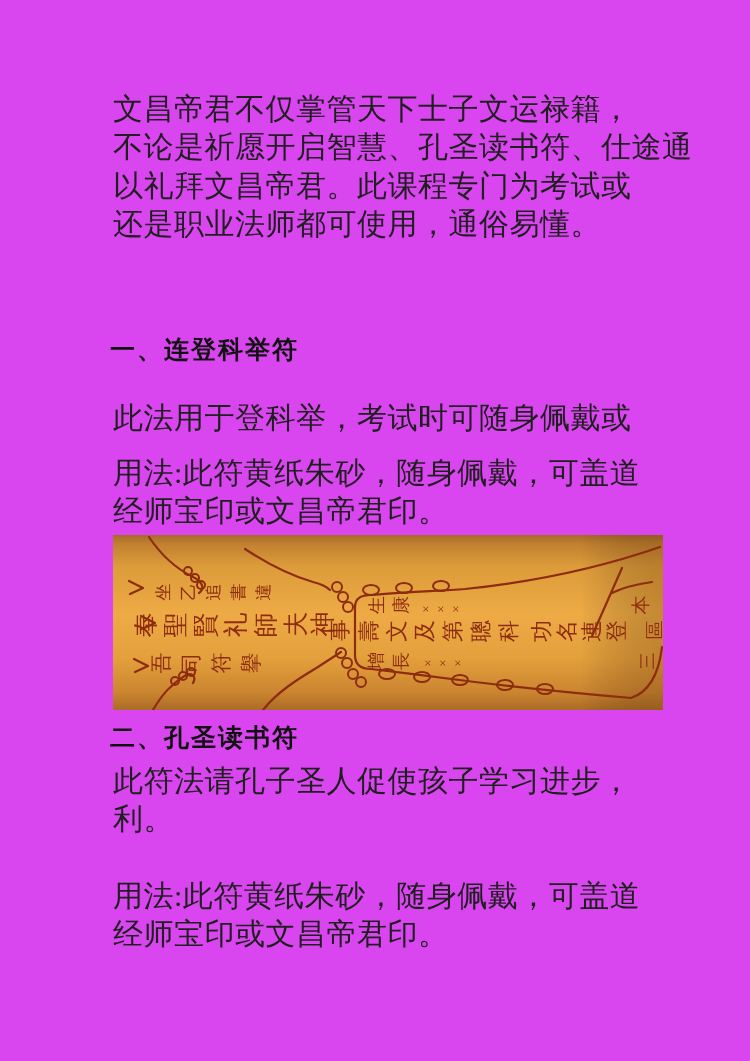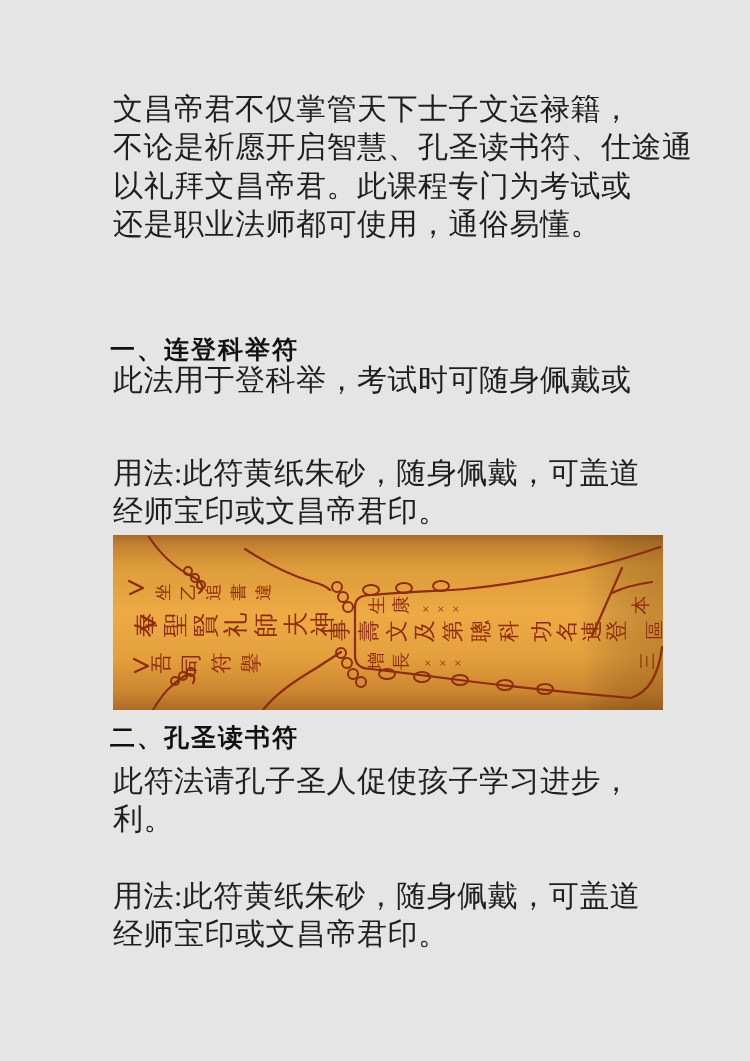--- a/index.html
+++ b/index.html
@@ -1,17 +1,17 @@
 <!DOCTYPE html>
 <html><head>
 <meta charset="utf-8">
 <style>
   html,body { margin:0; padding:0; background:#ffffff; }
   .page {
-    position:relative; width:750px; height:1061px; background:#e5e5e5;
+    position:relative; width:750px; height:1061px; background:#d946ef;
     font-family:"Liberation Serif","DejaVu Serif",serif; color:#1f1f1f;
     overflow:hidden;
   }
   .para { position:absolute; left:113px; }
   .line {
     font-size:30px; line-height:38.4px; white-space:nowrap; letter-spacing:0.5px;
   }
   .heading {
     position:absolute; left:110px; margin:0;
     font-size:25px; font-weight:bold; line-height:42px;
@@ -27,21 +27,21 @@
 
   <div class="para" style="top:90px">
     <div class="line">文昌帝君不仅掌管天下士子文运禄籍，</div>
     <div class="line">不论是祈愿开启智慧、孔圣读书符、仕途通</div>
     <div class="line">以礼拜文昌帝君。此课程专门为考试或</div>
     <div class="line">还是职业法师都可使用，通俗易懂。</div>
   </div>
 
   <h2 class="heading" style="top:329px">一、连登科举符</h2>
 
-  <div class="para" style="top:361px">
+  <div class="para" style="top:399px">
     <div class="line">此法用于登科举，考试时可随身佩戴或</div>
   </div>
 
   <div class="para" style="top:454px">
     <div class="line">用法:此符黄纸朱砂，随身佩戴，可盖道</div>
     <div class="line">经师宝印或文昌帝君印。</div>
   </div>
 
   <figure class="talisman-figure">
     <svg id="talisman-svg" width="550" height="175" viewBox="0 0 550 175" xmlns="http://www.w3.org/2000/svg">

